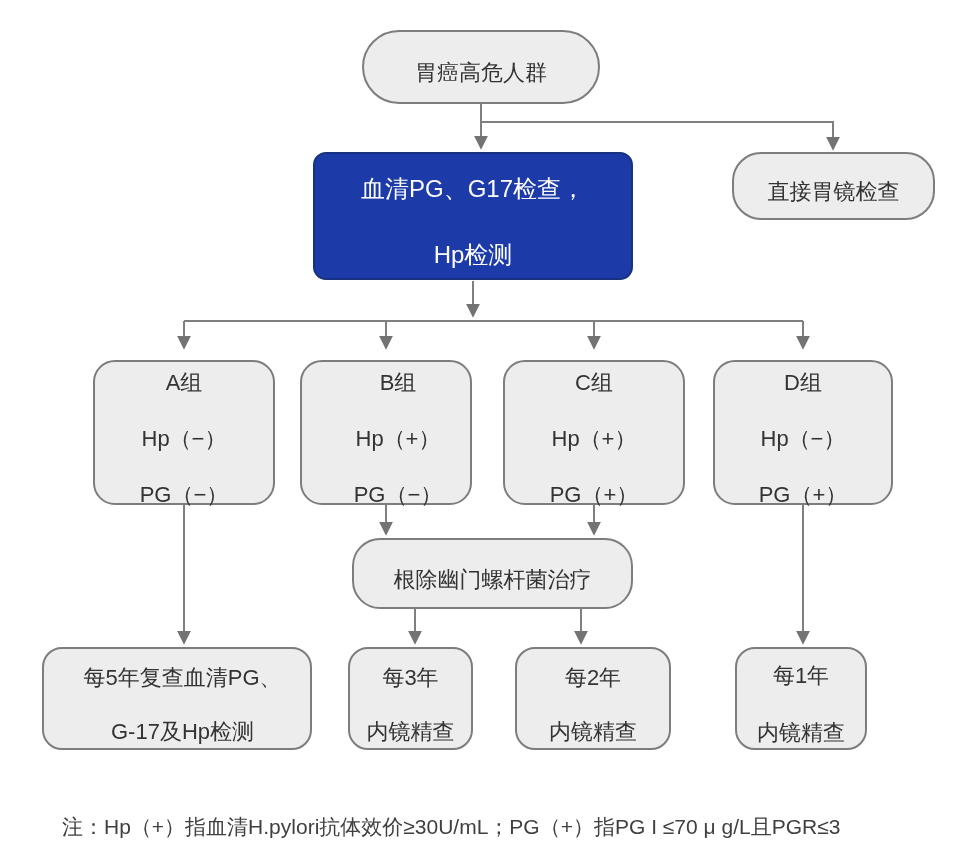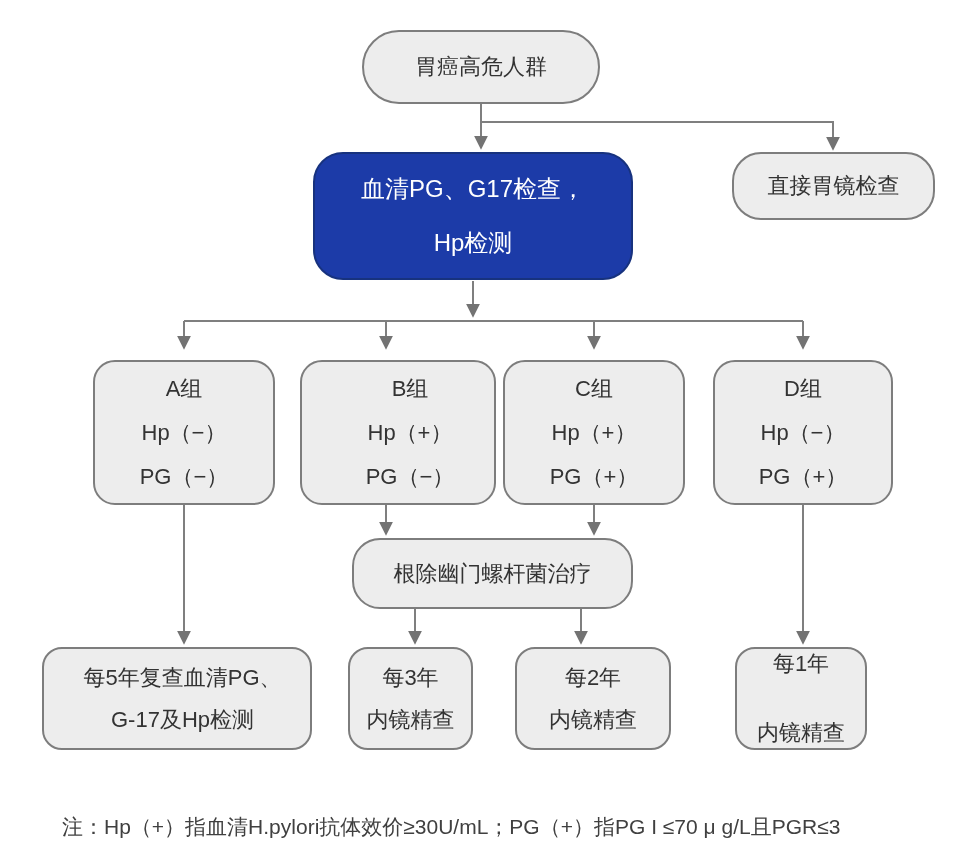--- a/index.html
+++ b/index.html
@@ -28,50 +28,50 @@
     flex-direction: column;
     align-items: center;
     justify-content: center;
     text-align: center;
     background: #ededed;
     border: 2px solid #7d7d7d;
     color: #333333;
     font-size: 22px;
     line-height: 30px;
   }
-  .node .ln { display: block; }
+  .node .ln { display: block; margin-top: 12px; }
   .oval {
     left: 362px; top: 30px;
     width: 238px; height: 74px;
     border-radius: 37px;
   }
   .blue-box {
     left: 313px; top: 152px;
     width: 320px; height: 128px;
-    border-radius: 30px;
+    border-radius: 13px;
     background: #1c3ba8;
     border: 2px solid #17327e;
     color: #ffffff;
     font-size: 24px;
     line-height: 36px;
     row-gap: 18px;
   }
   .direct-box {
     left: 732px; top: 152px;
     width: 203px; height: 68px;
     border-radius: 29px;
   }
   .group-box {
     top: 360px;
     height: 145px;
     border-radius: 22px;
     row-gap: 14px;
   }
   .group-a { left: 93px;  width: 182px; }
-  .group-b { left: 300px; width: 196px; padding-left: 24px; }
+  .group-b { left: 300px; width: 172px; padding-left: 24px; }
   .group-c { left: 503px; width: 182px; }
   .group-d { left: 713px; width: 180px; }
   .eradication-box {
     left: 352px; top: 538px;
     width: 281px; height: 71px;
     border-radius: 28px;
   }
   .followup-box {
     top: 647px;
     height: 103px;

